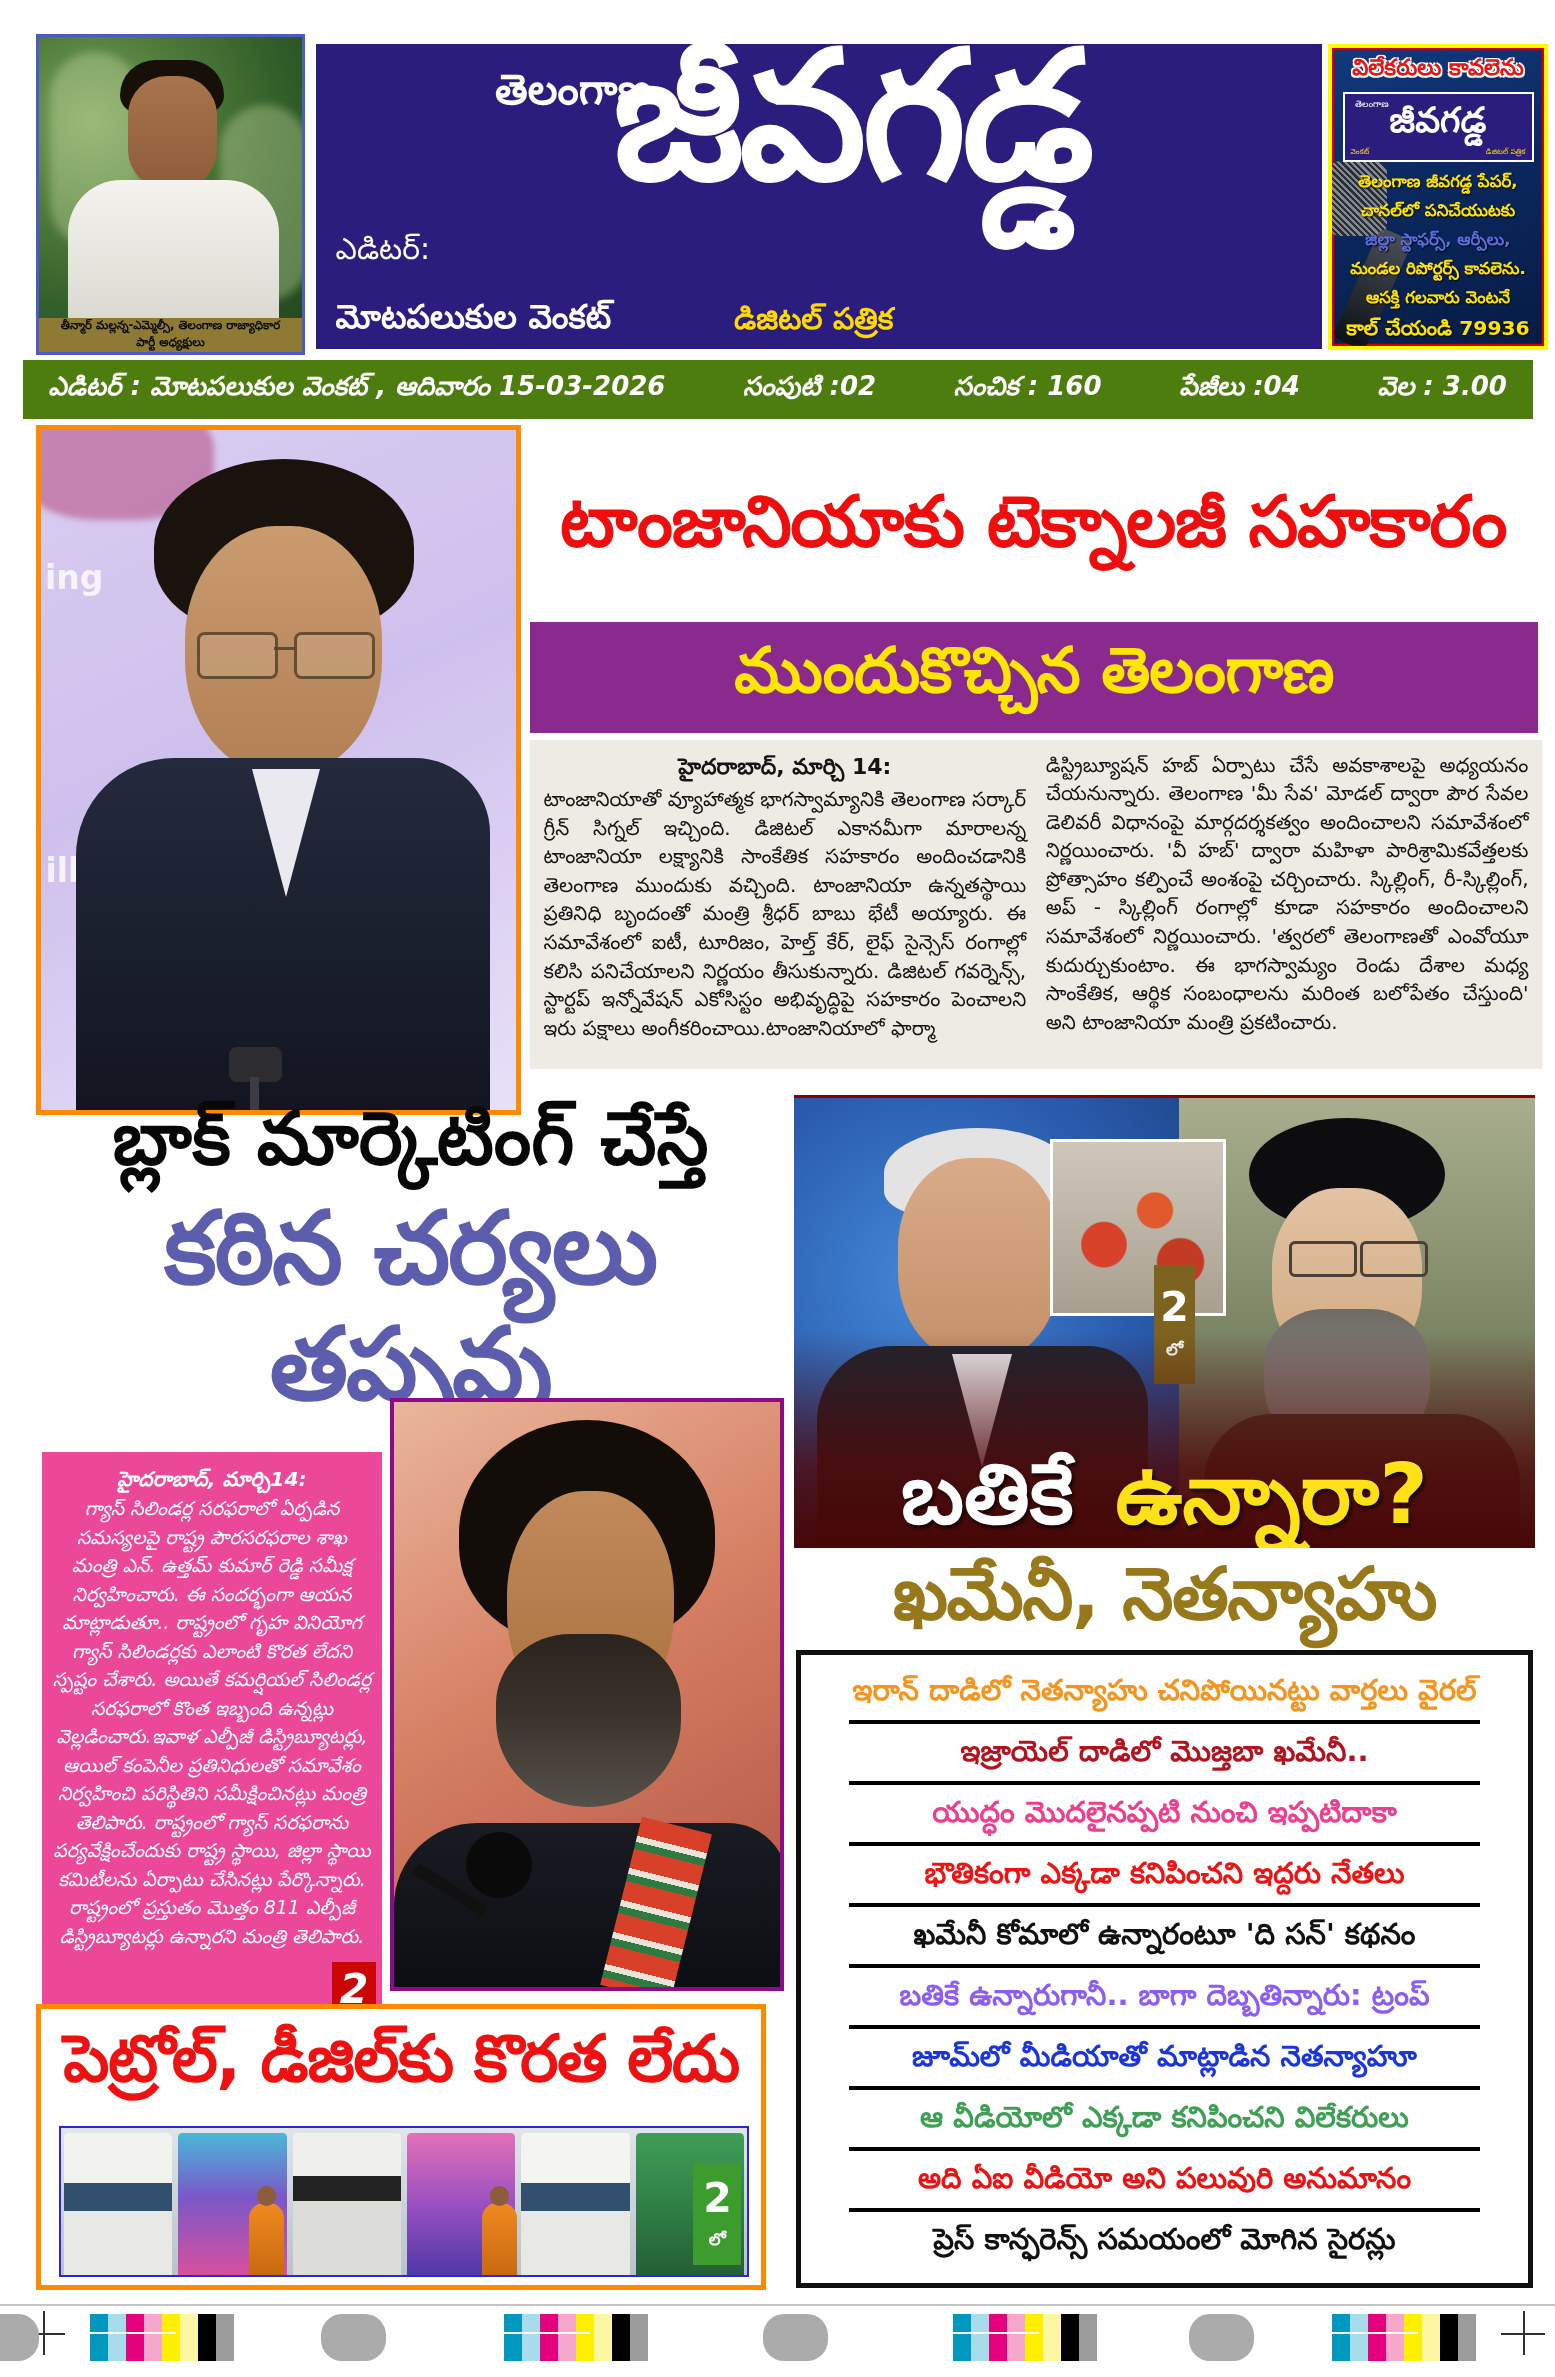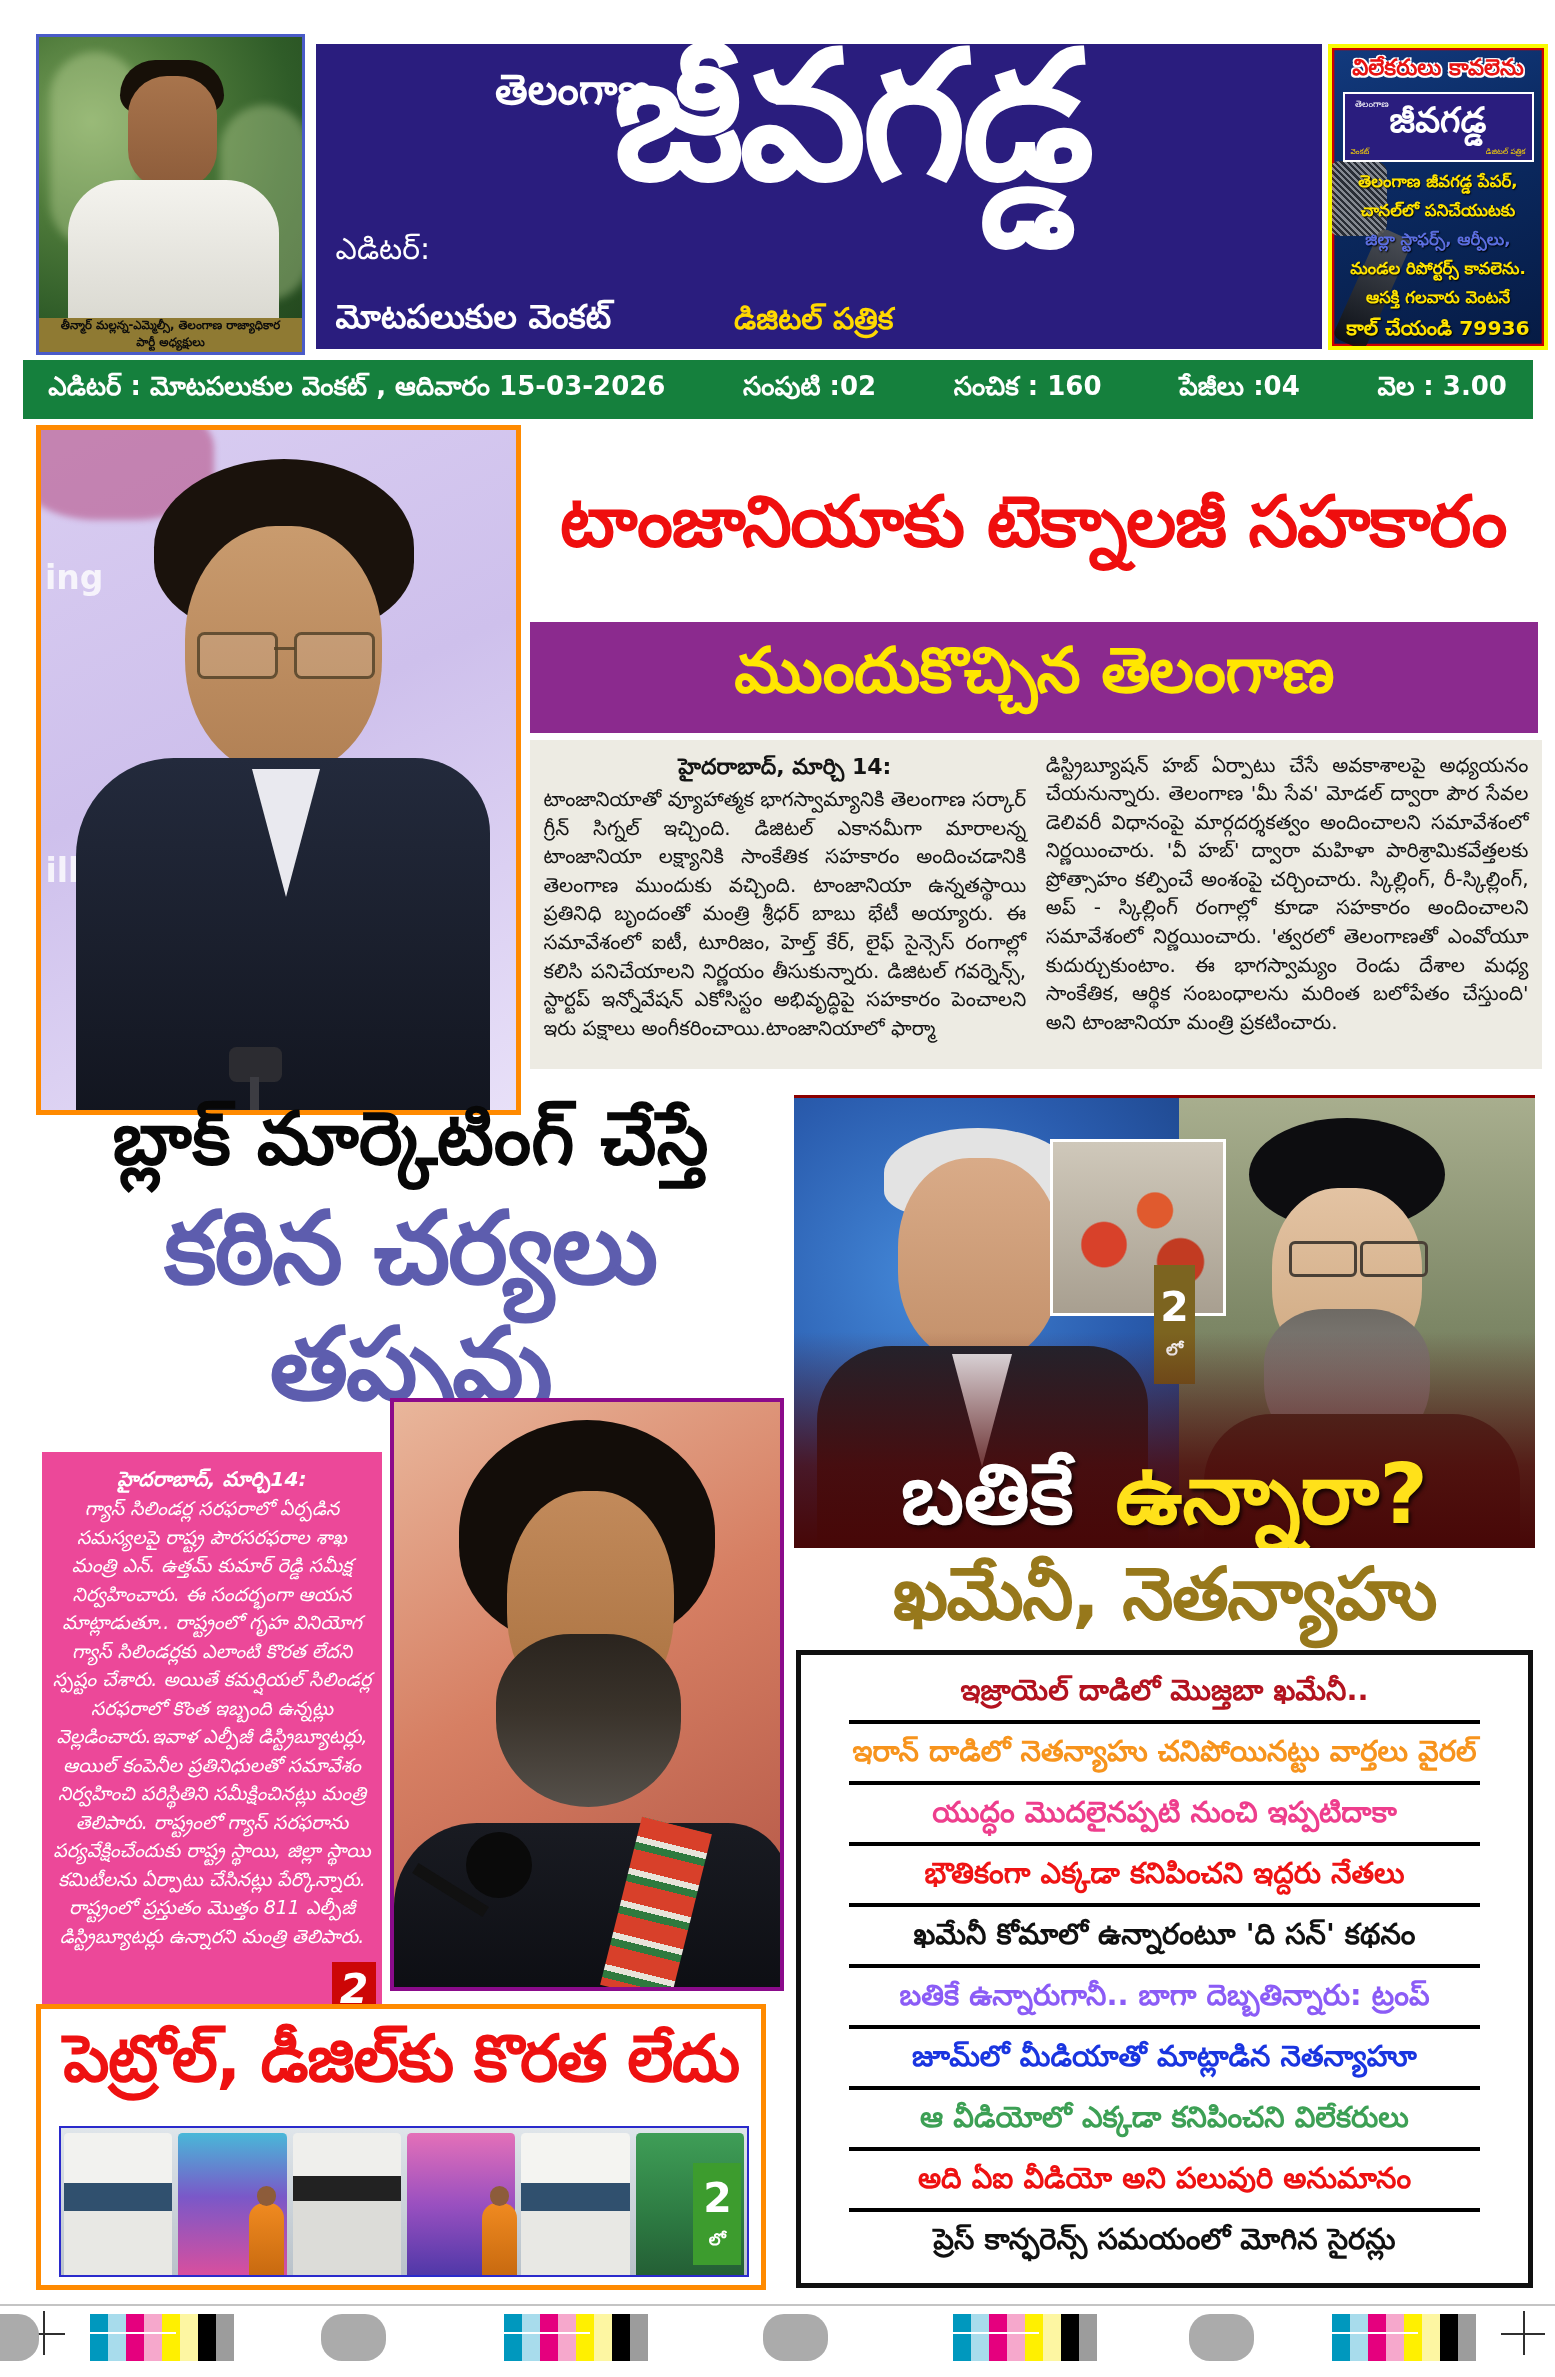--- a/index.html
+++ b/index.html
@@ -193,21 +193,21 @@
     <div class="ad-lines">
       <div class="ad-line" style="color: rgb(255, 228, 0);">తెలంగాణ జీవగడ్డ పేపర్,</div>
       <div class="ad-line" style="color: rgb(255, 228, 0);">చానల్‌లో పనిచేయుటకు</div>
       <div class="ad-line" style="color: rgb(91, 110, 224);">జిల్లా స్టాఫర్స్, ఆర్పీలు,</div>
       <div class="ad-line" style="color: rgb(255, 228, 0);">మండల రిపోర్టర్స్ కావలెను.</div>
       <div class="ad-line" style="color: rgb(255, 228, 0);">ఆసక్తి గలవారు వెంటనే</div>
       <div class="ad-cta">కాల్ చేయండి 79936 13224</div>
     </div>
   </div>
 
-  <div class="abs infobar" style="background-color: #15803d;">
+  <div class="abs infobar" style="background-color: #4d7c0f; font-style: italic;">
     <span>ఎడిటర్ : మోటపలుకుల వెంకట్ , ఆదివారం  15-03-2026</span>
     <span>సంపుటి :02</span>
     <span>సంచిక : 160</span>
     <span>పేజీలు :04</span>
     <span>వెల : 3.00</span>
   </div>
 
   <div class="abs lead-photo">
     <div class="lp-blob"></div>
     <span class="lp-bgtext" style="left:4px;top:128px;">ing</span>
@@ -284,22 +284,22 @@
     <div class="kh-shade"></div>
     <div class="kh-overlay">
       <span class="kh-w1">బతికే</span>
       <span class="kh-w2">ఉన్నారా?</span>
     </div>
   </div>
 
   <div class="abs gold-headline" style="color: rgb(151, 120, 27);">ఖమేనీ, నెతన్యాహు</div>
 
   <div class="abs bullet-box">
+    <div class="bullet-row" style="color: rgb(247, 148, 29);">ఇరాన్ దాడిలో నెతన్యాహు చనిపోయినట్టు వార్తలు వైరల్</div>
     <div class="bullet-row" style="color: rgb(179, 19, 31);">ఇజ్రాయెల్ దాడిలో మొజ్తబా ఖమేనీ..</div>
-    <div class="bullet-row" style="color: rgb(247, 148, 29);">ఇరాన్ దాడిలో నెతన్యాహు చనిపోయినట్టు వార్తలు వైరల్</div>
     <div class="bullet-row" style="color: rgb(238, 62, 141);">యుద్ధం మొదలైనప్పటి నుంచి ఇప్పటిదాకా</div>
     <div class="bullet-row" style="color: rgb(239, 20, 20);">భౌతికంగా ఎక్కడా కనిపించని ఇద్దరు నేతలు</div>
     <div class="bullet-row" style="color: rgb(17, 17, 17);">ఖమేనీ కోమాలో ఉన్నారంటూ 'ది సన్' కథనం</div>
     <div class="bullet-row" style="color: #8b5cf6;">బతికే ఉన్నారుగానీ.. బాగా దెబ్బతిన్నారు: ట్రంప్</div>
     <div class="bullet-row" style="color: rgb(26, 53, 224);">జూమ్‌లో మీడియాతో మాట్లాడిన నెతన్యాహూ</div>
     <div class="bullet-row" style="color: rgb(61, 160, 85);">ఆ వీడియోలో ఎక్కడా కనిపించని విలేకరులు</div>
     <div class="bullet-row" style="color: rgb(238, 17, 17);">అది ఏఐ వీడియో అని పలువురి అనుమానం</div>
     <div class="bullet-row" style="color: rgb(17, 17, 17);">ప్రెస్ కాన్ఫరెన్స్ సమయంలో మోగిన సైరన్లు</div>
   </div>
 

